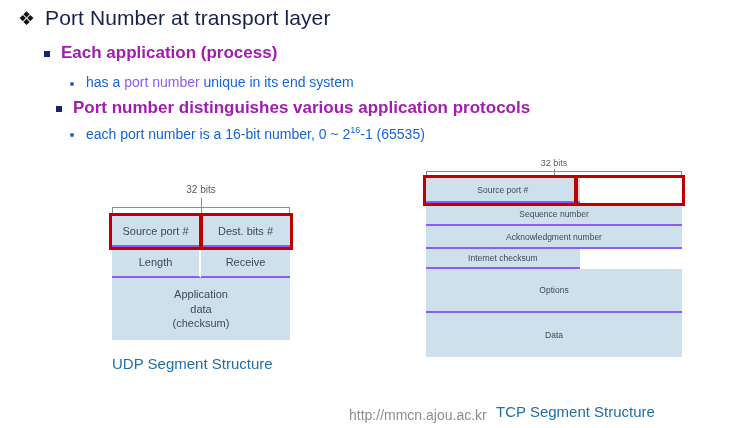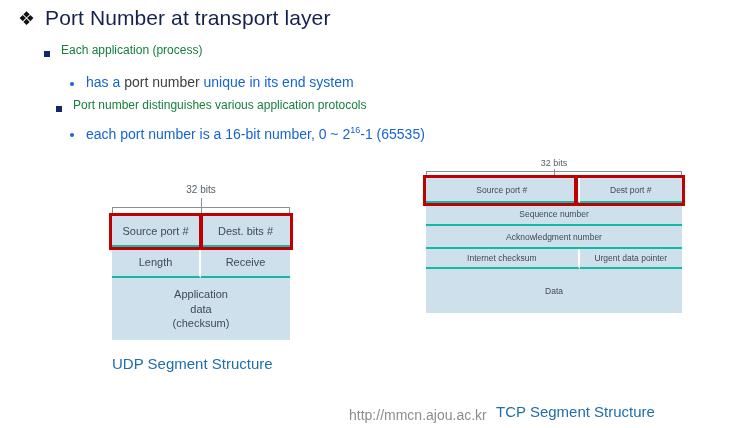--- a/index.html
+++ b/index.html
@@ -20,46 +20,46 @@
     font-size:19px; line-height:19px; color:#111111; margin-right:10px;
     position:relative; top:3px;
   }
   .lvl1 .txt { font-size:21px; color:#16214f; letter-spacing:.1px; }
 
   .lvl2 { position:absolute; display:flex; align-items:flex-start; }
   .lvl2 .glyph {
     width:6px; height:6px; background:#14266b; margin-right:11px;
     position:relative; top:8px; flex:0 0 auto;
   }
-  .lvl2 .txt { font-size:12px; color:#15803d; }
+  .lvl2 .txt { font-size:17px; color:#a21caf;font-weight:bold; }
 
   .lvl3 { position:absolute; display:flex; align-items:flex-start; }
   .lvl3 .glyph {
     width:4px; height:4px; background:#1e63d0; border-radius:50%;
     margin-right:12px; position:relative; top:8px; flex:0 0 auto;
   }
   .lvl3 .txt { font-size:14px; color:#1464d6; }
-  .lvl3 .txt .hot { color:#404040; }
+  .lvl3 .txt .hot { color:#8b5cf6; }
   .lvl3 sup { font-size:9px; vertical-align:super; }
 
   #b-each      { left:44px; top:43px; }
   #b-has       { left:70px; top:74px; }
   #b-distinguish { left:56px; top:98px; }
   #b-each-port { left:70px; top:125px; }
 
   
   .seg { position:absolute; }
   .row { display:flex; width:100%; }
   .cell {
     background:#cfe0ed;
     color:#3f4a54;
     display:flex; align-items:center; justify-content:center;
     text-align:center;
     border-right:2px solid #ffffff;
-    border-bottom:2px solid #14b8a6;
+    border-bottom:2px solid #8b5cf6;
   }
   .cell:last-child { border-right:none; }
   .row:last-child .cell { border-bottom:none; }
 
   
   .bracket { position:absolute; }
   .bracket .lbl {
     position:absolute; left:0; right:0; top:0; text-align:center;
     font-size:10px; color:#55606a;
   }
@@ -215,37 +215,38 @@
   <div class="bar">
     <div class="tick"></div>
   </div>
   <div class="stem"></div>
 </div>
 
 <div class="seg" id="tcp-table">
 
   <div class="row r-port">
     <div class="cell w-60">Source port #</div>
-    <div class="cell w-40">Dest port #</div>
   </div>
 
   <div class="row r-seq">
     <div class="cell w-100">Sequence number</div>
   </div>
 
   <div class="row r-ack">
     <div class="cell w-100">Acknowledgment number</div>
   </div>
 
 
   <div class="row r-ck">
     <div class="cell w-ck">Internet checksum</div>
-    <div class="cell w-urg">Urgent data pointer</div>
-  </div>
-
+  </div>
+
+  <div class="row r-opt">
+    <div class="cell w-100">Options</div>
+  </div>
 
   <div class="row r-data">
     <div class="cell w-100">Data</div>
   </div>
 
 </div>
 
 <div class="hl" id="tcp-hl-src"></div>
 <div class="hl" id="tcp-hl-dest"></div>
 

